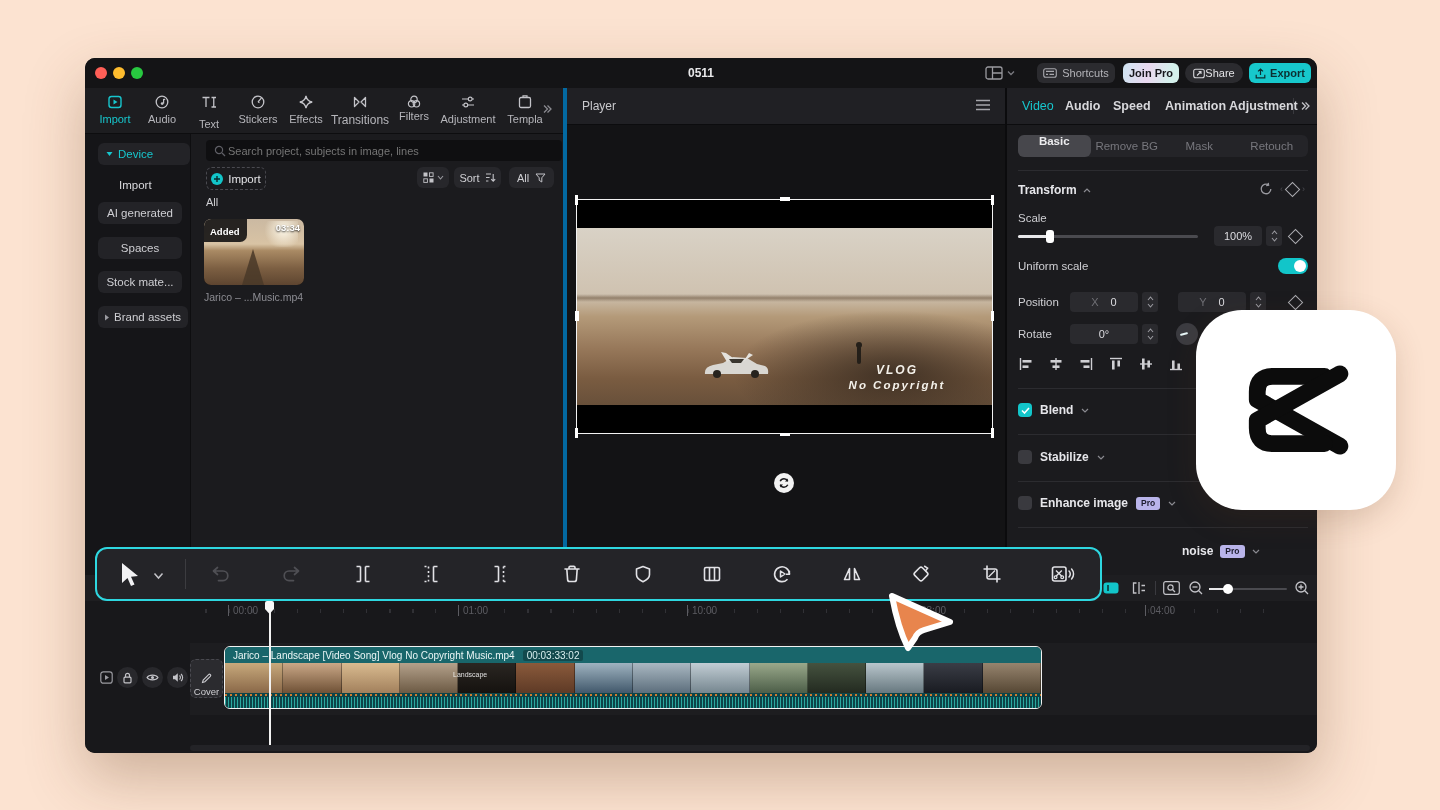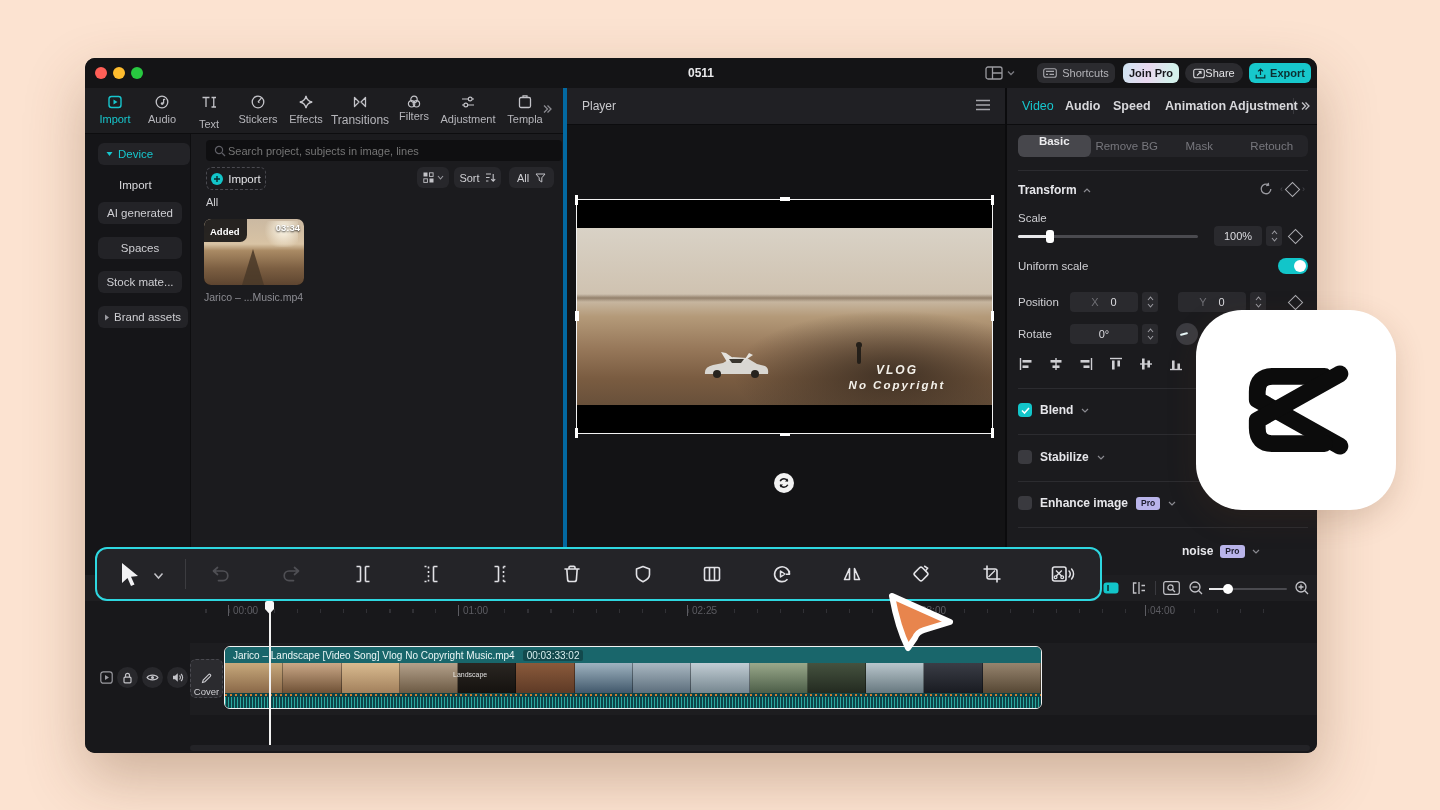--- a/index.html
+++ b/index.html
@@ -555,21 +555,21 @@
       </svg>
   </div>
 
   <div class="a" style="left:0;top:543px;width:1232px;height:152px;background:#18181b">
 
     <div class="a" style="left:0;top:0;width:1232px;height:20px">
       <div class="a" style="left:120px;top:8px;width:1060px;height:4px;opacity:.55;
            background:repeating-linear-gradient(90deg,#45454b 0 1.5px,transparent 1.5px 23px)"></div>
       <span class="tl-label" style="left:143px;top:4px">00:00</span>
       <span class="tl-label" style="left:373px;top:4px">01:00</span>
-      <span class="tl-label" style="left:602px;top:4px">02:25</span>
+      <span class="tl-label" style="left:602px;top:4px">10:00</span>
       <span class="tl-label" style="left:831px;top:4px">03:00</span>
       <span class="tl-label" style="left:1060px;top:4px">04:00</span>
     </div>
 
     <div class="a" style="left:105px;top:42px;width:1127px;height:72px;background:#1d1d20"></div>
 
     <svg class="a" style="left:15px;top:70px" width="13" height="13" viewBox="0 0 13 13">
         <rect x="0.8" y="0.8" width="11.4" height="11.4" rx="2.5" fill="none" stroke="#9a9aa0" stroke-width="1.2"></rect>
         <path d="M5 4 L9 6.5 L5 9 Z" fill="#9a9aa0"></path>
       </svg>

